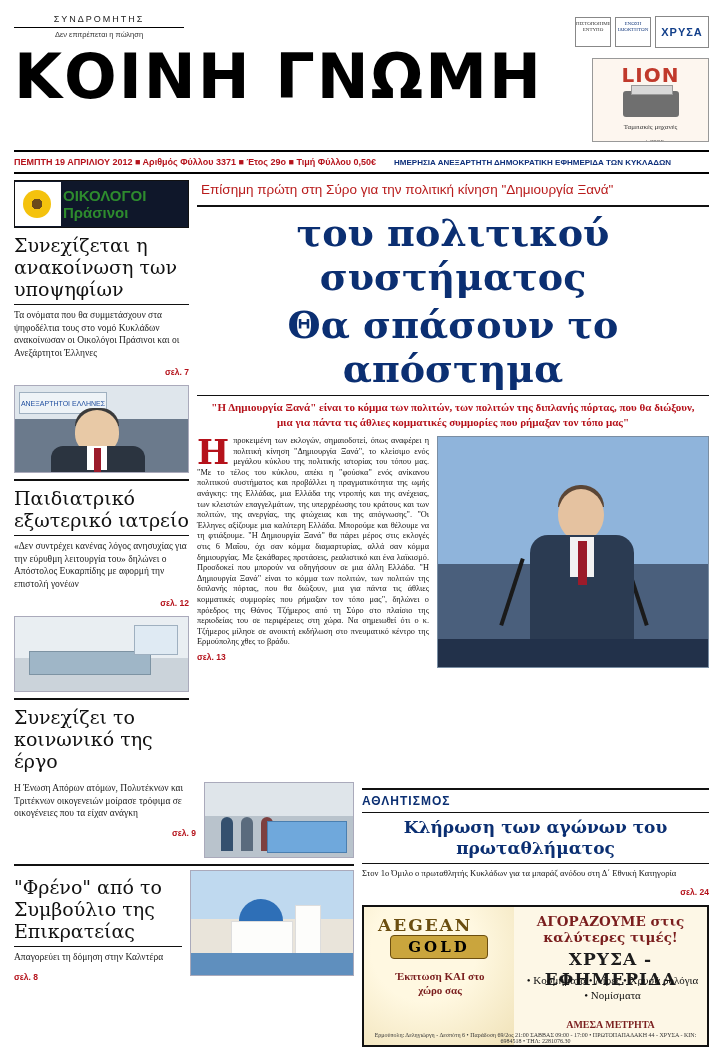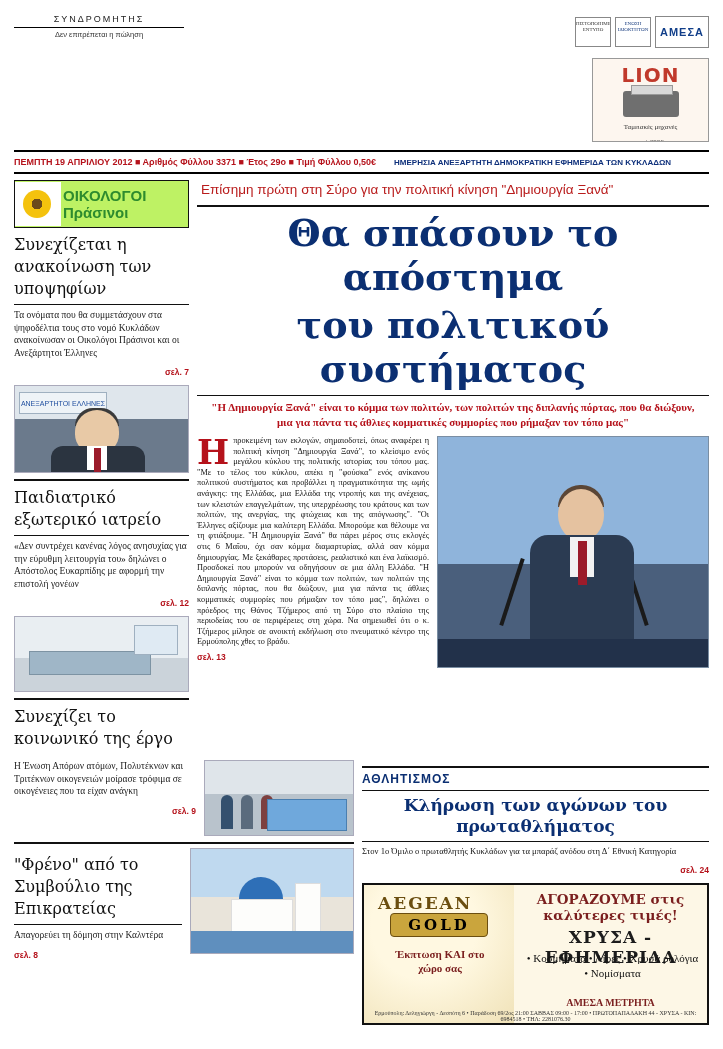--- a/index.html
+++ b/index.html
@@ -28,27 +28,27 @@
   .datebar{border-top:2px solid #000;border-bottom:2px solid #000;margin:0 14px;height:20px;display:flex;align-items:center;font-family:"Liberation Sans",sans-serif;}
   .datebar .left{color:#b5121b;font-weight:bold;font-size:9px;white-space:nowrap;}
   .datebar .right{margin-left:18px;color:#0d2f7a;font-weight:bold;font-size:8px;white-space:nowrap;}
 
   
   .content{position:relative;margin:6px 14px 0 14px;display:flex;gap:8px;}
   .col-left{width:175px;flex:0 0 175px;}
   .col-right{flex:1;}
 
   
-  .eco-box{border:1px solid #111;height:46px;display:flex;align-items:center;background:#bef264;overflow:hidden;}
+  .eco-box{border:1px solid #111;height:46px;display:flex;align-items:center;background:#0f172a;overflow:hidden;}
   .eco-sun{width:46px;height:44px;flex:0 0 46px;position:relative;background:#fff;}
   .sunflower{position:absolute;left:8px;top:8px;width:28px;height:28px;border-radius:50%;background:
      radial-gradient(circle at 50% 50%, #6b4a1b 0 26%, #f4c20d 27% 100%);}
   .eco-txt{font-family:"Liberation Sans",sans-serif;font-weight:bold;color:#2e8b2e;font-size:15px;line-height:17px;padding-left:2px;}
 
-  .hl{font-family:"DejaVu Serif",serif;font-size:16px;line-height:22px;font-weight:normal;color:#111;margin:6px 0 4px;}
+  .hl{font-family:"DejaVu Serif",serif;font-size:19px;line-height:22px;font-weight:normal;color:#111;margin:6px 0 4px;}
   .divider{border-top:1px solid #111;margin:4px 0;}
   .thickline{border-top:2px solid #111;margin:6px 0 4px;}
   .small{font-size:9.5px;line-height:12.5px;color:#222;font-family:"Liberation Serif",serif;}
   .ref{color:#b5121b;font-weight:bold;font-size:8.5px;font-family:"Liberation Sans",sans-serif;white-space:nowrap;}
 
   .photo{background:#cfd6dd;border:1px solid #aab;position:relative;overflow:hidden;}
   .ph-politician{height:86px;margin:6px 0 0;background:linear-gradient(180deg,#dfe6ec 0 38%,#6b7a8c 38% 100%);}
   .ph-politician .banner{position:absolute;left:4px;top:6px;width:86px;height:20px;background:#eef3f7;border:1px solid #9fb0c0;color:#1d4c9e;font-size:7px;font-family:"Liberation Sans",sans-serif;display:flex;align-items:center;justify-content:center;}
   .ph-politician .head{position:absolute;left:60px;top:24px;width:44px;height:44px;background:#e8c9a6;border-radius:50% 50% 45% 45%;}
   .ph-politician .hair{position:absolute;left:60px;top:22px;width:44px;height:18px;background:#3a3a3a;border-radius:22px 22px 0 0;}
@@ -116,23 +116,26 @@
   <div class="masthead">
     <div class="sub-left">
       <div class="l1">ΣΥΝΔΡΟΜΗΤΗΣ</div>
       <div class="rule"></div>
       <div class="l2">Δεν επιτρέπεται η πώληση</div>
     </div>
 
     <div class="logos-row">
       <div class="logo-chip">ΠΙΣΤΟΠΟΙΗΜΕΝΟ ΕΝΤΥΠΟ</div>
       <div class="logo-chip blue">ΕΝΩΣΗ ΙΔΙΟΚΤΗΤΩΝ</div>
-      <div class="logo-elta">ΑΜΕΣΑ</div>
-    </div>
-
+      <div class="logo-elta">ΧΡΥΣΑ</div>
+    </div>
+
+    <div class="nameplate">
+      <div class="title">ΚΟΙΝΗ ΓΝΩΜΗ</div>
+    </div>
 
     <div class="lion-box">
       <div class="lion-word">LION</div>
       <div class="printer"></div>
       <div class="lion-sub">Ταμειακές μηχανές</div>
       <div class="lion-sub">από 290€</div>
     </div>
   </div>
 
   <div class="datebar">
@@ -183,22 +186,22 @@
           <div class="win"></div>
       </div>
 
       <div class="thickline"></div>
       <div class="hl">Συνεχίζει το κοινωνικό της έργο</div>
     </div>
 
     <div class="col-right">
       <div class="kicker">Επίσημη πρώτη στη Σύρο για την πολιτική κίνηση "Δημιουργία Ξανά"</div>
       <div class="thickline"></div>
+      <div class="mainhead">του πολιτικού συστήματος</div>
       <div class="mainhead">Θα σπάσουν το απόστημα</div>
-      <div class="mainhead">του πολιτικού συστήματος</div>
       <div class="divider"></div>
       <div class="subdeck">"Η Δημιουργία Ξανά" είναι το κόμμα των πολιτών, των πολιτών της διπλανής πόρτας, που θα διώξουν, μια για πάντα τις άθλιες κομματικές συμμορίες που ρήμαξαν τον τόπο μας"</div>
 
       <div class="article">
         <div class="art-text">
           <span class="dropcap">Η</span>
           <span>προκειμένη των εκλογών, σημαιοδοτεί, όπως αναφέρει η πολιτική κίνηση "Δημιουργία Ξανά", το κλείσιμο ενός μεγάλου κύκλου της πολιτικής ιστορίας του τόπου μας. "Με το τέλος του κύκλου, απέκι η "φούσκα" ενός ανίκανου πολιτικού συστήματος και προβάλλει η πραγματικότητα της ωμής ανάγκης: της Ελλάδας, μια Ελλάδα της ντροπής και της ανέχειας, των κλειστών επαγγελμάτων, της υπερχρέωσης του κράτους και των πολιτών, της ανεργίας, της φτώχειας και της απόγνωσης".
 "Οι Έλληνες αξίζουμε μια καλύτερη Ελλάδα. Μπορούμε και θέλουμε να τη φτιάξουμε. "Η Δημιουργία Ξανά" θα πάρει μέρος στις εκλογές στις 6 Μαΐου, όχι σαν κόμμα διαμαρτυρίας, αλλά σαν κόμμα δημιουργίας. Με ξεκάθαρες προτάσεις, ρεαλιστικό και ένα λαϊκισμό. Προσδοκεί που μπορούν να οδηγήσουν σε μια άλλη Ελλάδα. "Η Δημιουργία Ξανά" είναι το κόμμα των πολιτών, των πολιτών της διπλανής πόρτας, που θα διώξουν, μια για πάντα τις άθλιες κομματικές συμμορίες που ρήμαξαν τον τόπο μας", δηλώνει ο πρόεδρος της Θάνος Τζήμερος από τη Σύρο στο πλαίσιο της περιοδείας του σε περιφέρειες στη χώρα.
 Να σημειωθεί ότι ο κ. Τζήμερος μίλησε σε ανοικτή εκδήλωση στο πνευματικό κέντρο της Ερμούπολης χθες το βράδυ.</span>
           <div style="margin-top:4px;">

